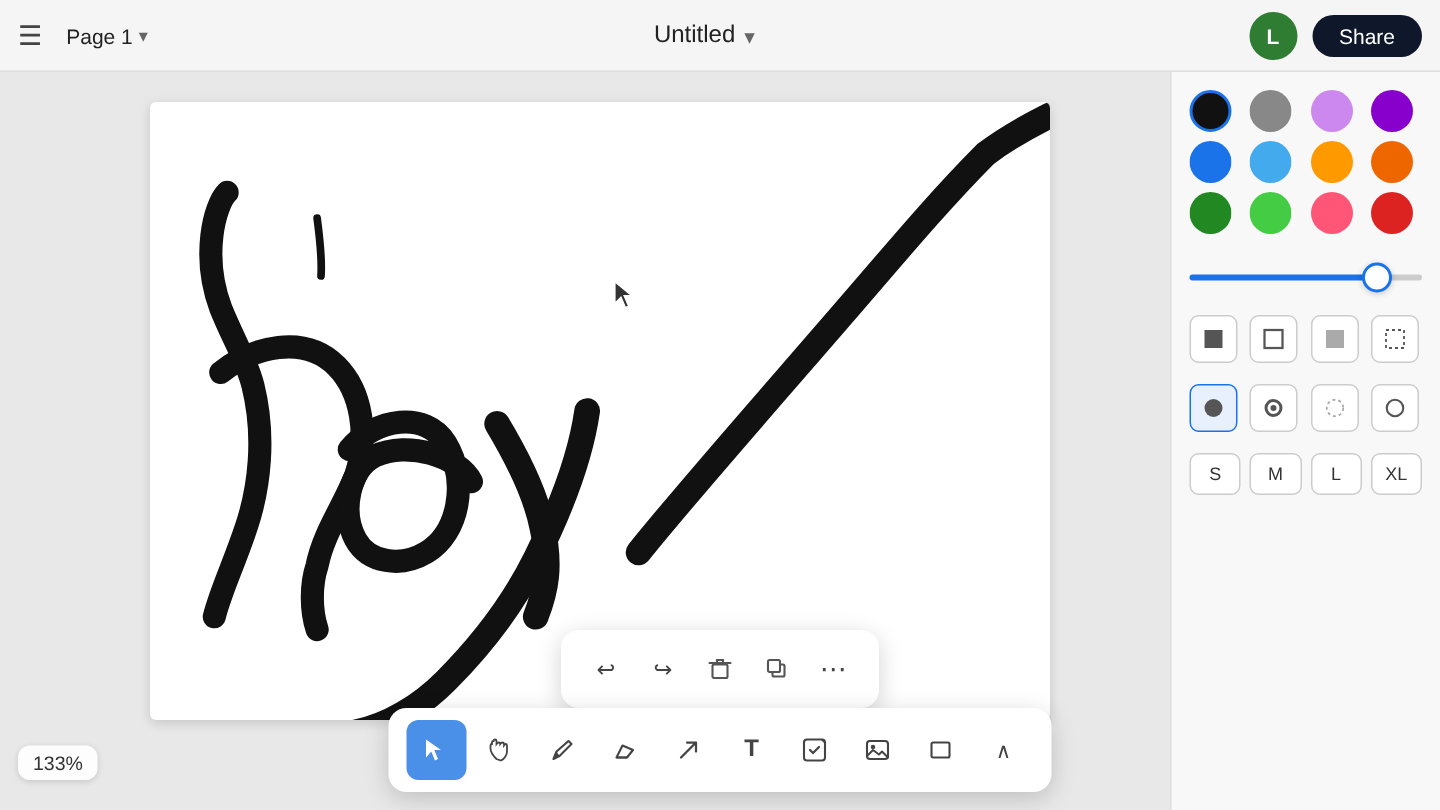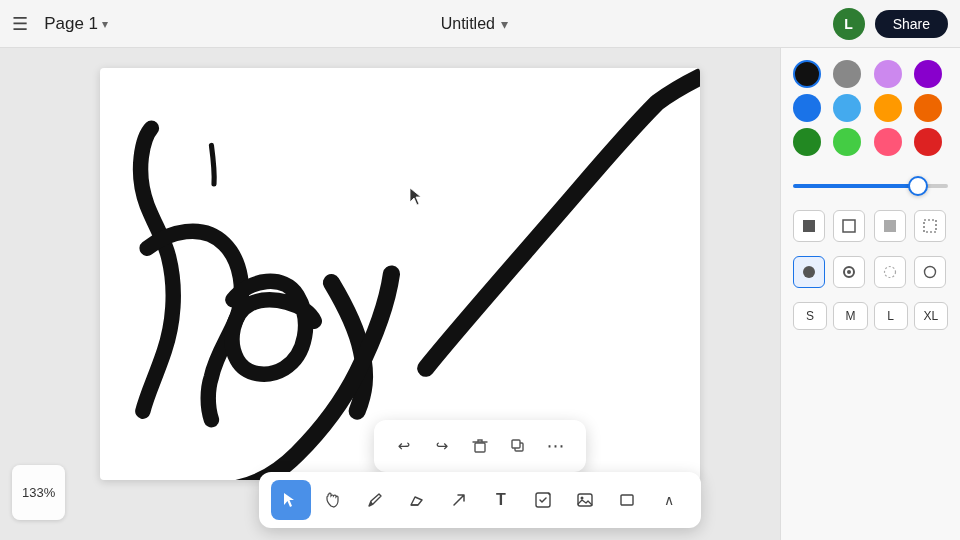--- a/index.html
+++ b/index.html
@@ -37,21 +37,21 @@
     }
     .page-selector {
       display: flex;
       align-items: center;
       gap: 4px;
       cursor: pointer;
       padding: 4px 8px;
       border-radius: 6px;
     }
     .page-label {
-      font-size: 17px;
+      font-size: 14px;
       font-weight: 500;
       color: #222;
     }
     .chevron-down-icon {
       font-size: 12px;
       color: #666;
     }
     .header-center {
       display: flex;
       align-items: center;
@@ -282,21 +282,21 @@
       color: #333;
     }
 
     
     .zoom-indicator {
       position: absolute;
       bottom: 20px;
       left: 12px;
       background: rgba(255,255,255,0.9);
       border-radius: 8px;
-      padding: 20px 10px;
+      padding: 4px 10px;
       font-size: 13px;
       font-weight: 500;
       color: #333;
       box-shadow: 0 1px 4px rgba(0,0,0,0.15);
       margin-top: 34px;
     }
 
     
     .help-button {
       position: absolute;

